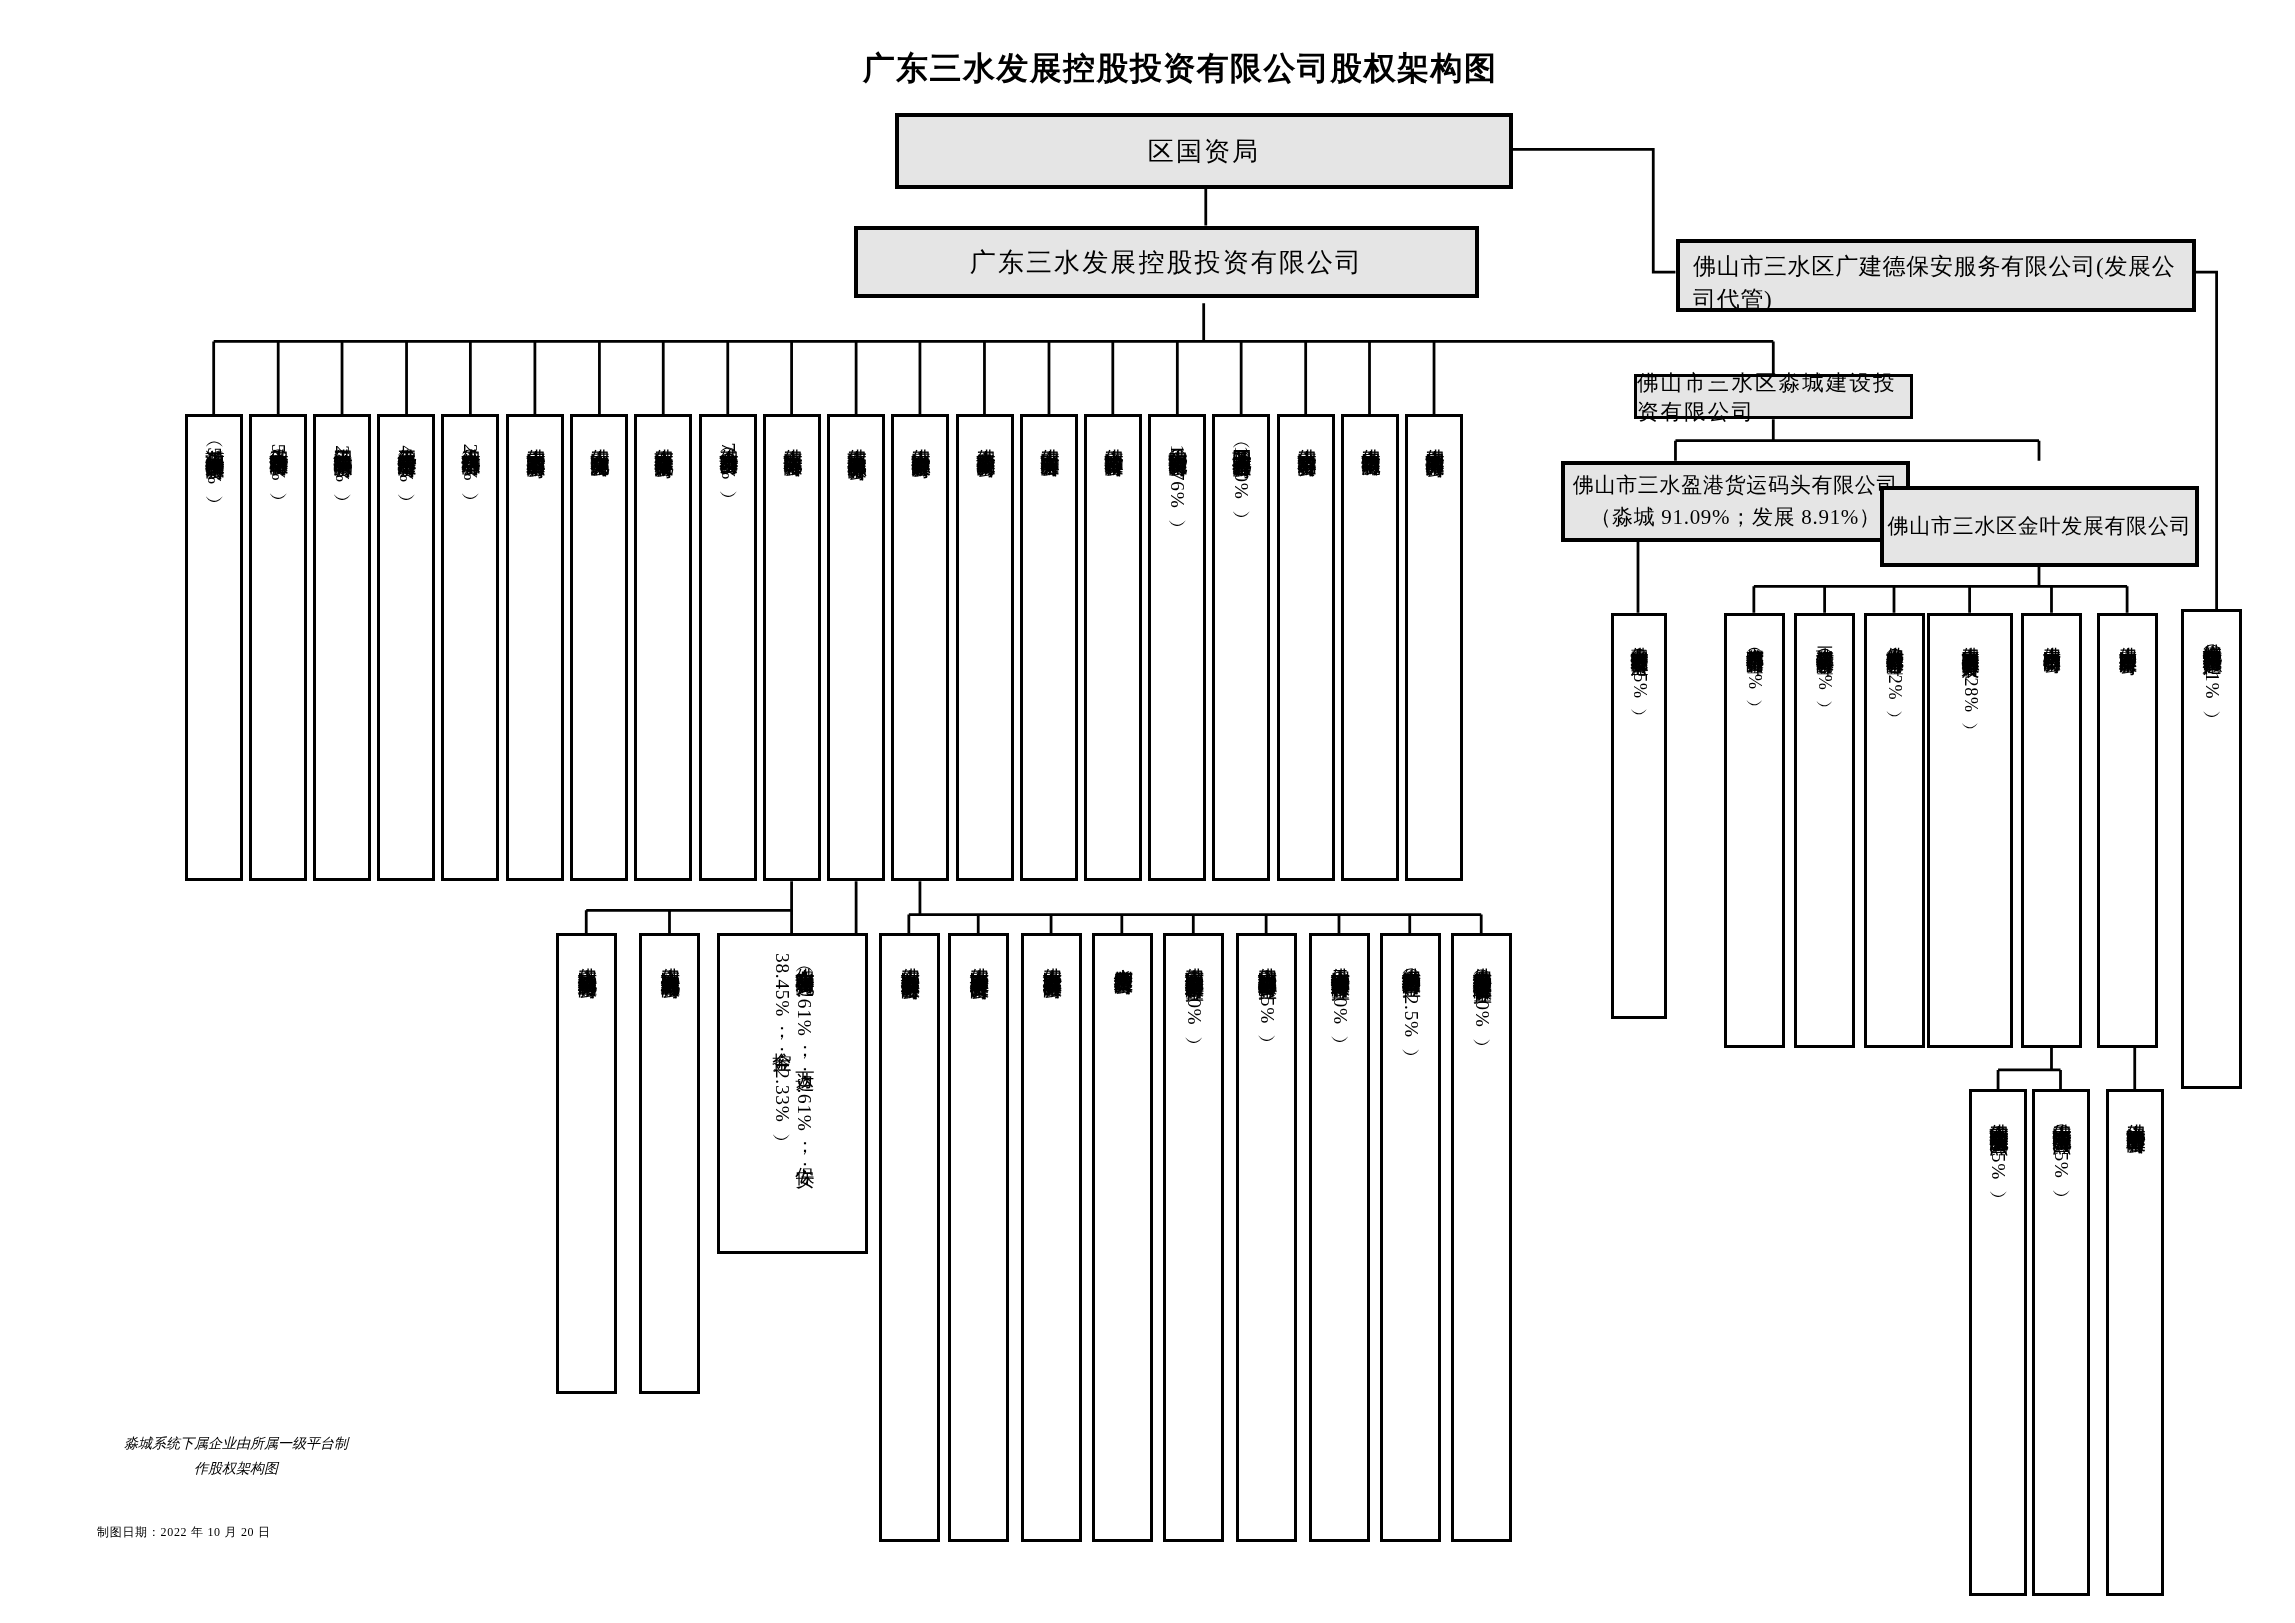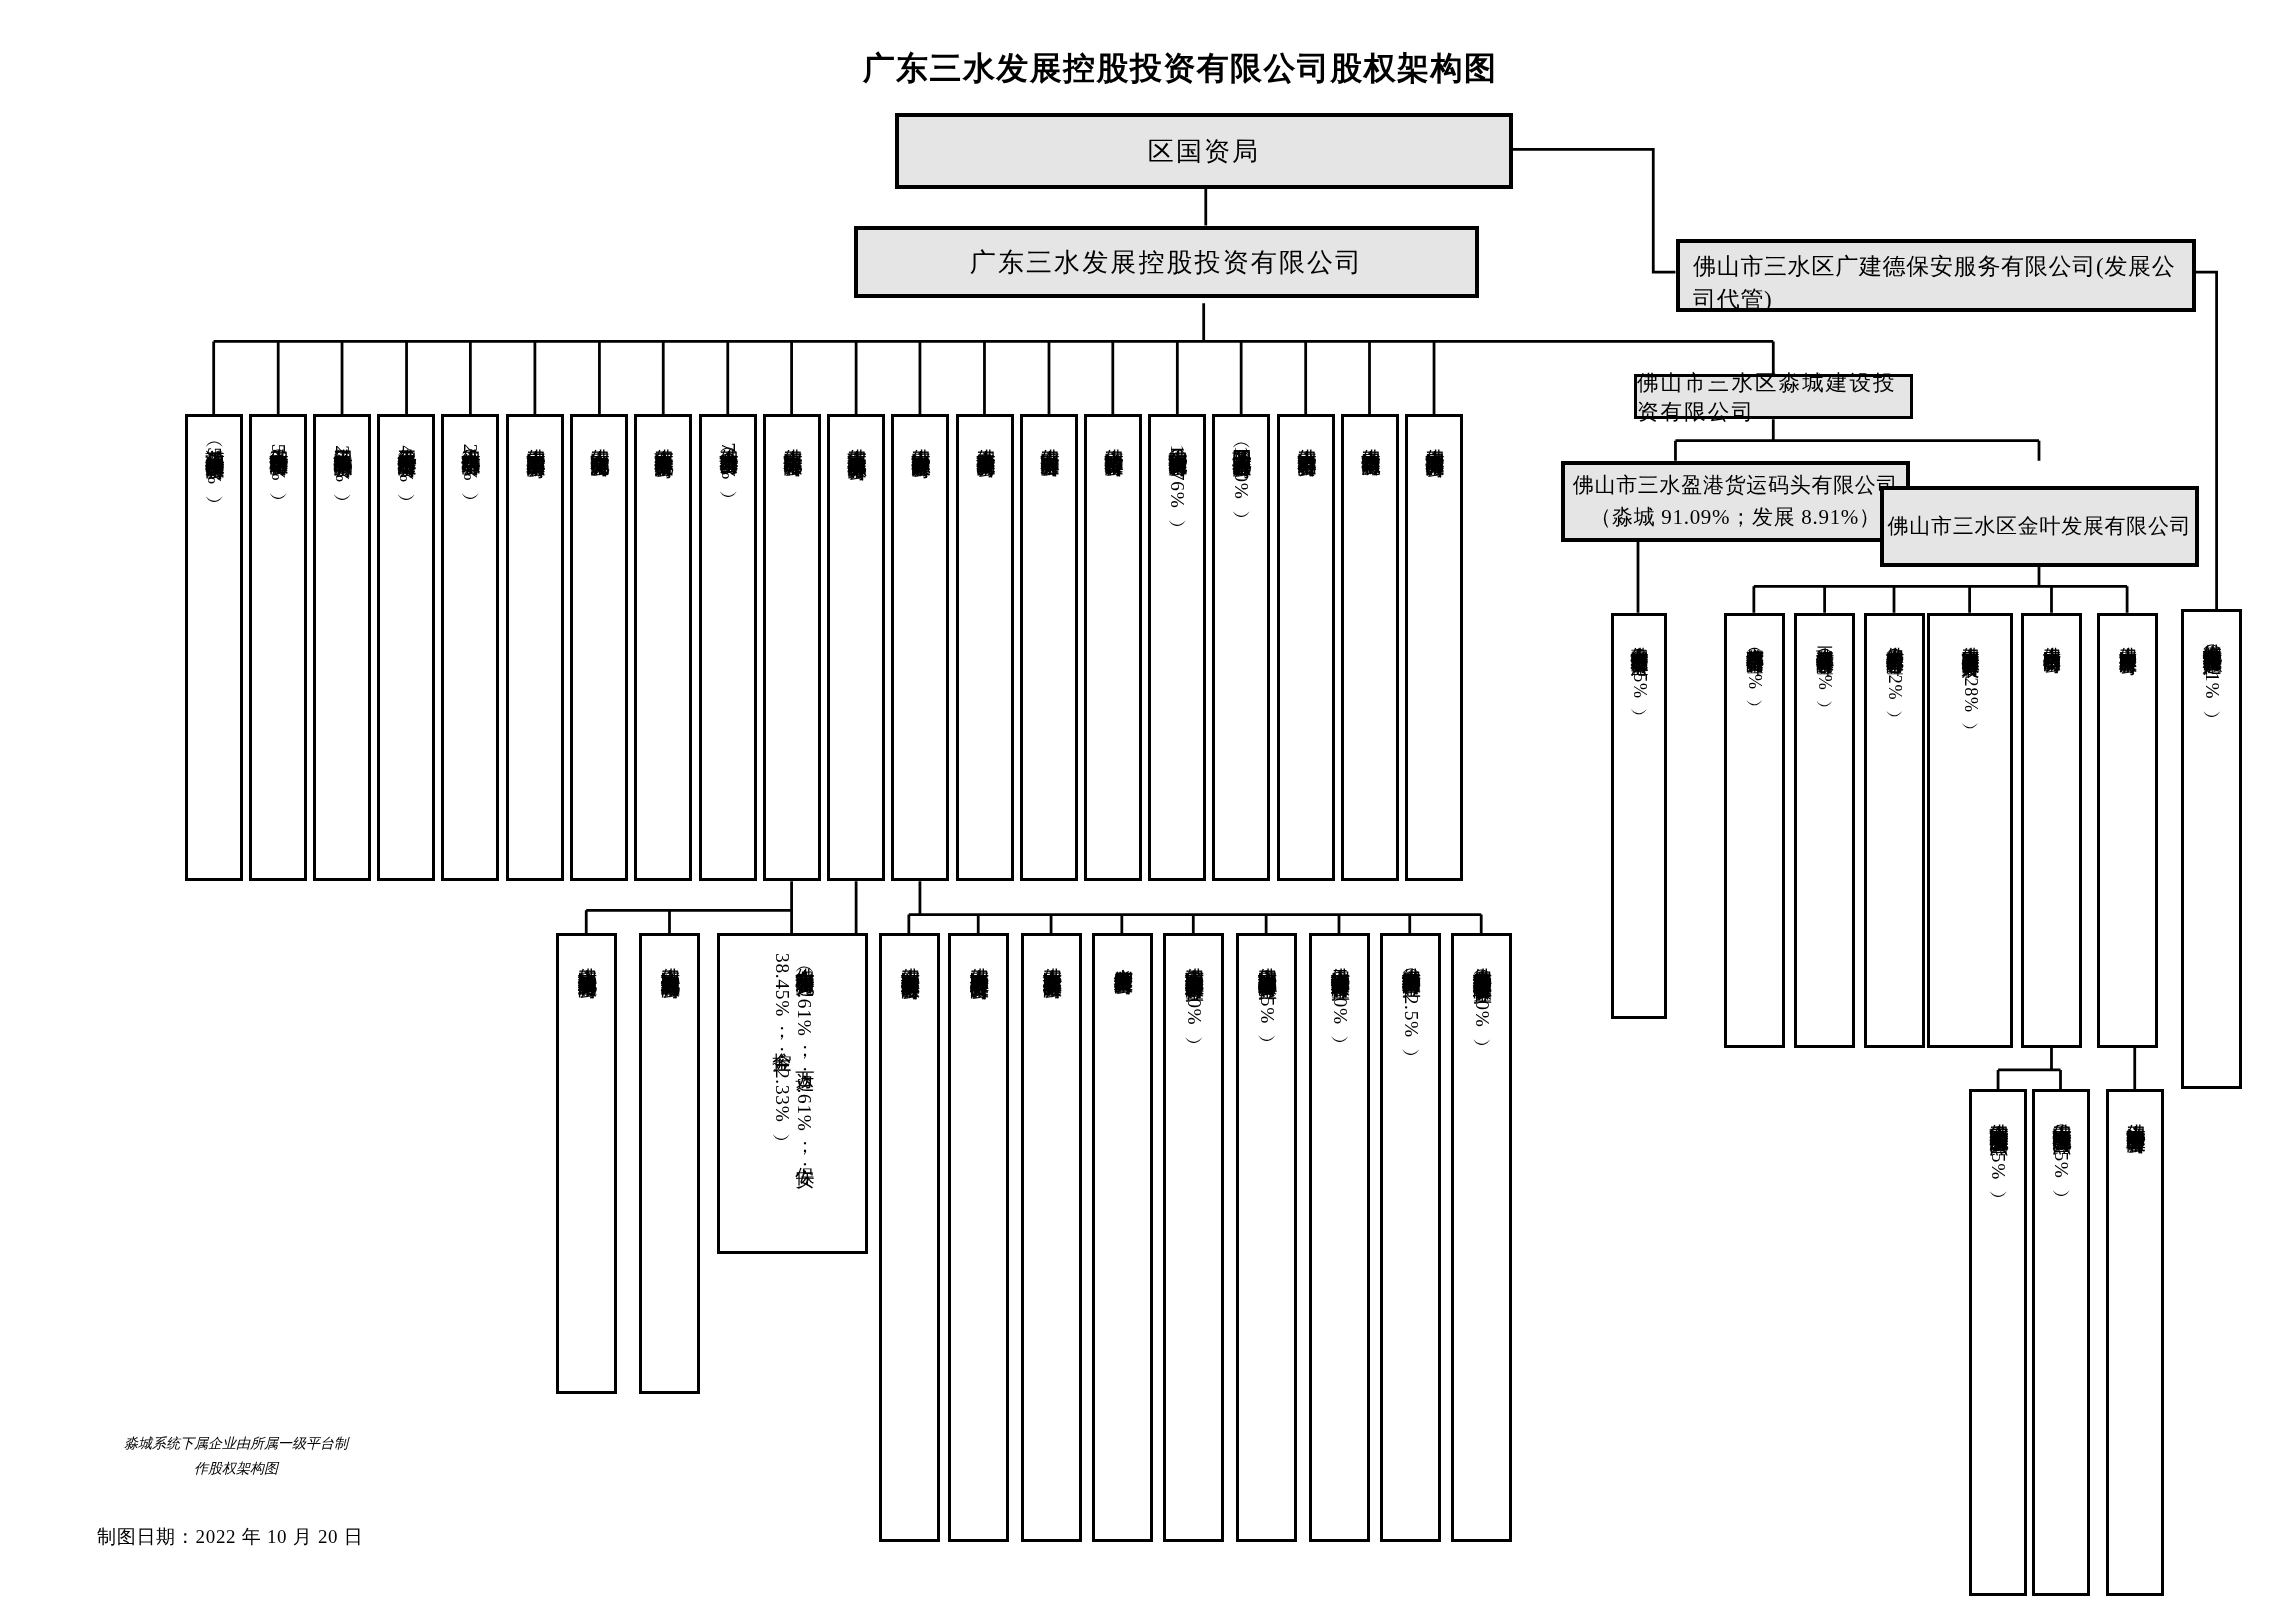--- a/index.html
+++ b/index.html
@@ -14,21 +14,21 @@
   .hbox.left{justify-content:flex-start;align-items:flex-start;font-size:23px;
     line-height:1.45;padding:7px 13px;letter-spacing:0.7px;display:block;text-align:left;}
   .hbox.thin{font-size:21.5px;border-width:3.5px;}
   .vbox{position:absolute;background:#fff;border:3.5px solid #000;box-sizing:border-box;
     display:flex;justify-content:center;overflow:hidden;}
   .vbox span{writing-mode:vertical-rl;text-orientation:mixed;font-size:19.4px;
     line-height:1.18;padding-top:16.7px;letter-spacing:0.7px;}
   .vbox.small span{font-size:18px;}
   .note{position:absolute;left:97px;top:1431px;width:278px;text-align:center;
     font-size:14px;line-height:1.8;font-style:italic;}
-  .date{position:absolute;left:97px;top:1524px;font-size:19px;letter-spacing:0.7px;}
+  .date{position:absolute;left:97px;top:1524px;font-size:12px;letter-spacing:0.7px;}
 </style>
 </head>
 <body>
 
 <div class="canvas">
 
   <svg class="connectors" width="2295" height="1623" viewBox="0 0 3308 2339">
     <path fill="none" stroke="#000" stroke-width="4" d="
       M1738 272 V325
       M2180 215 H2383 V392 H2415

